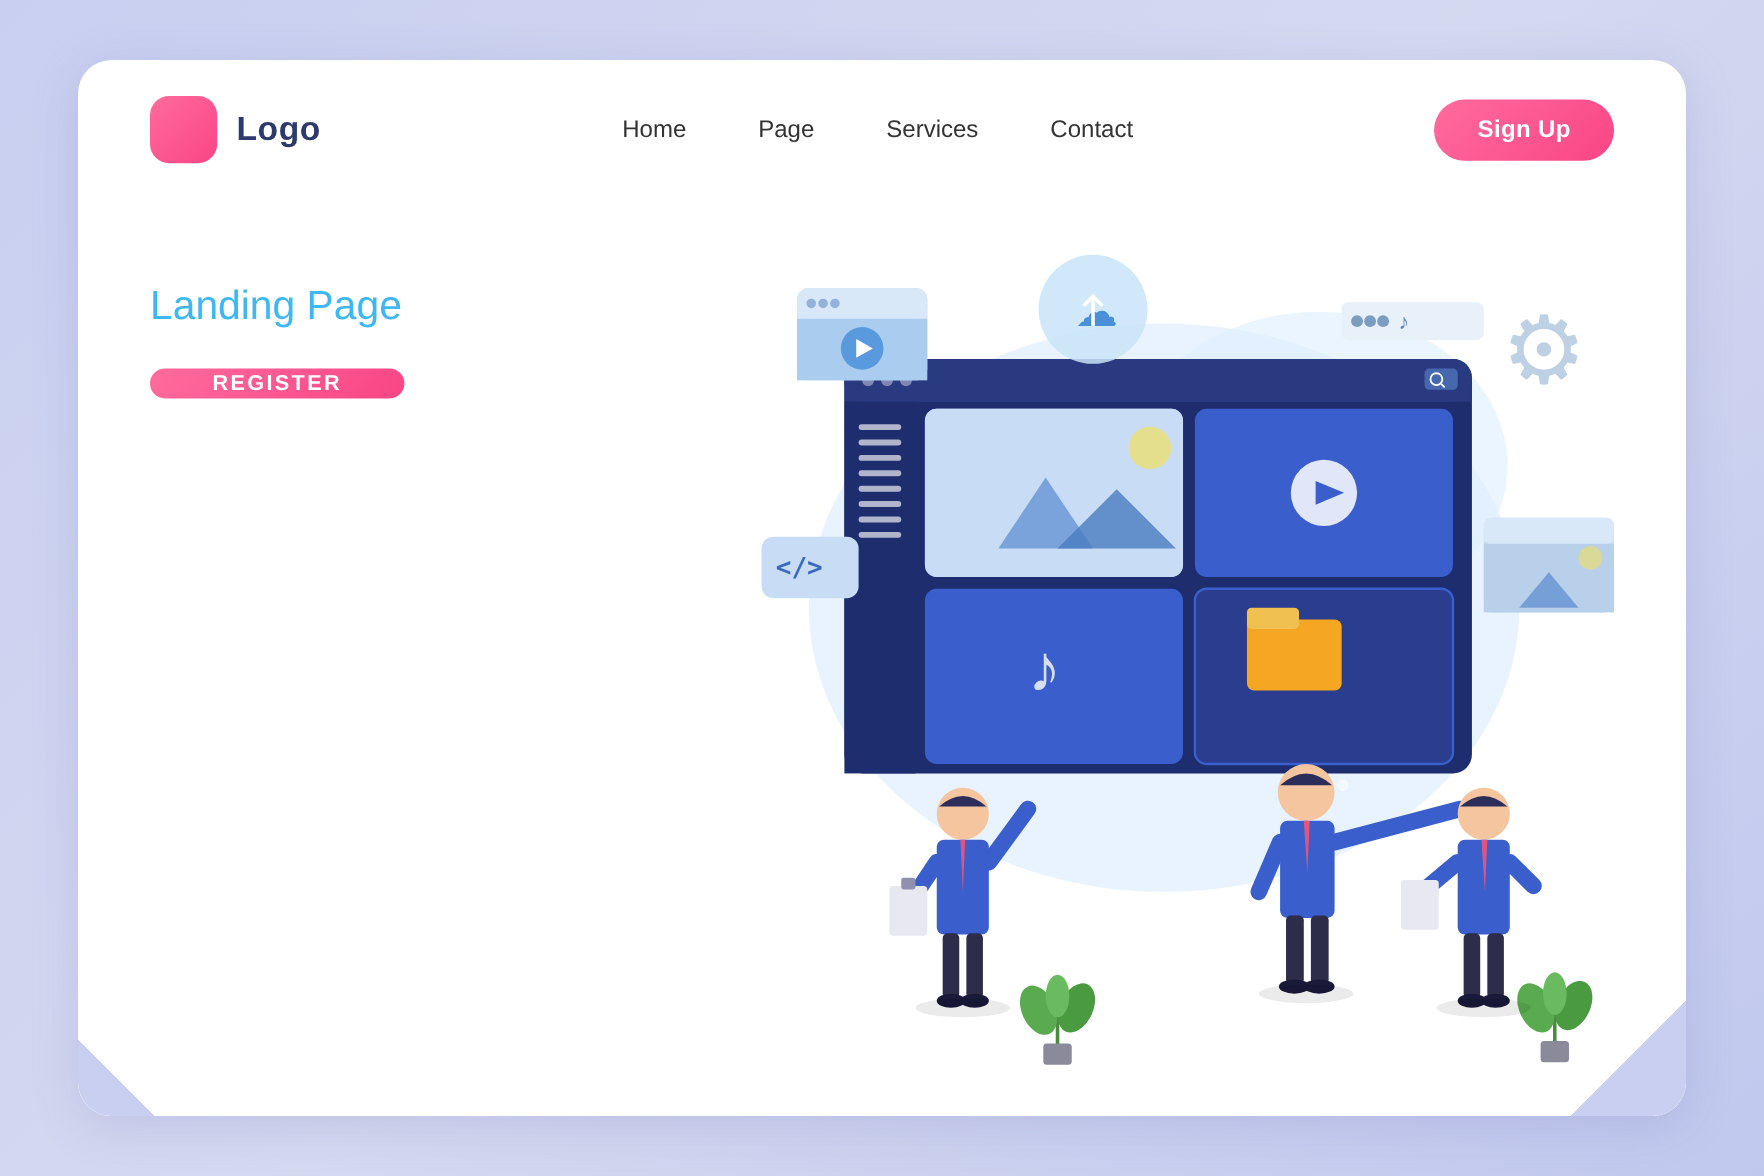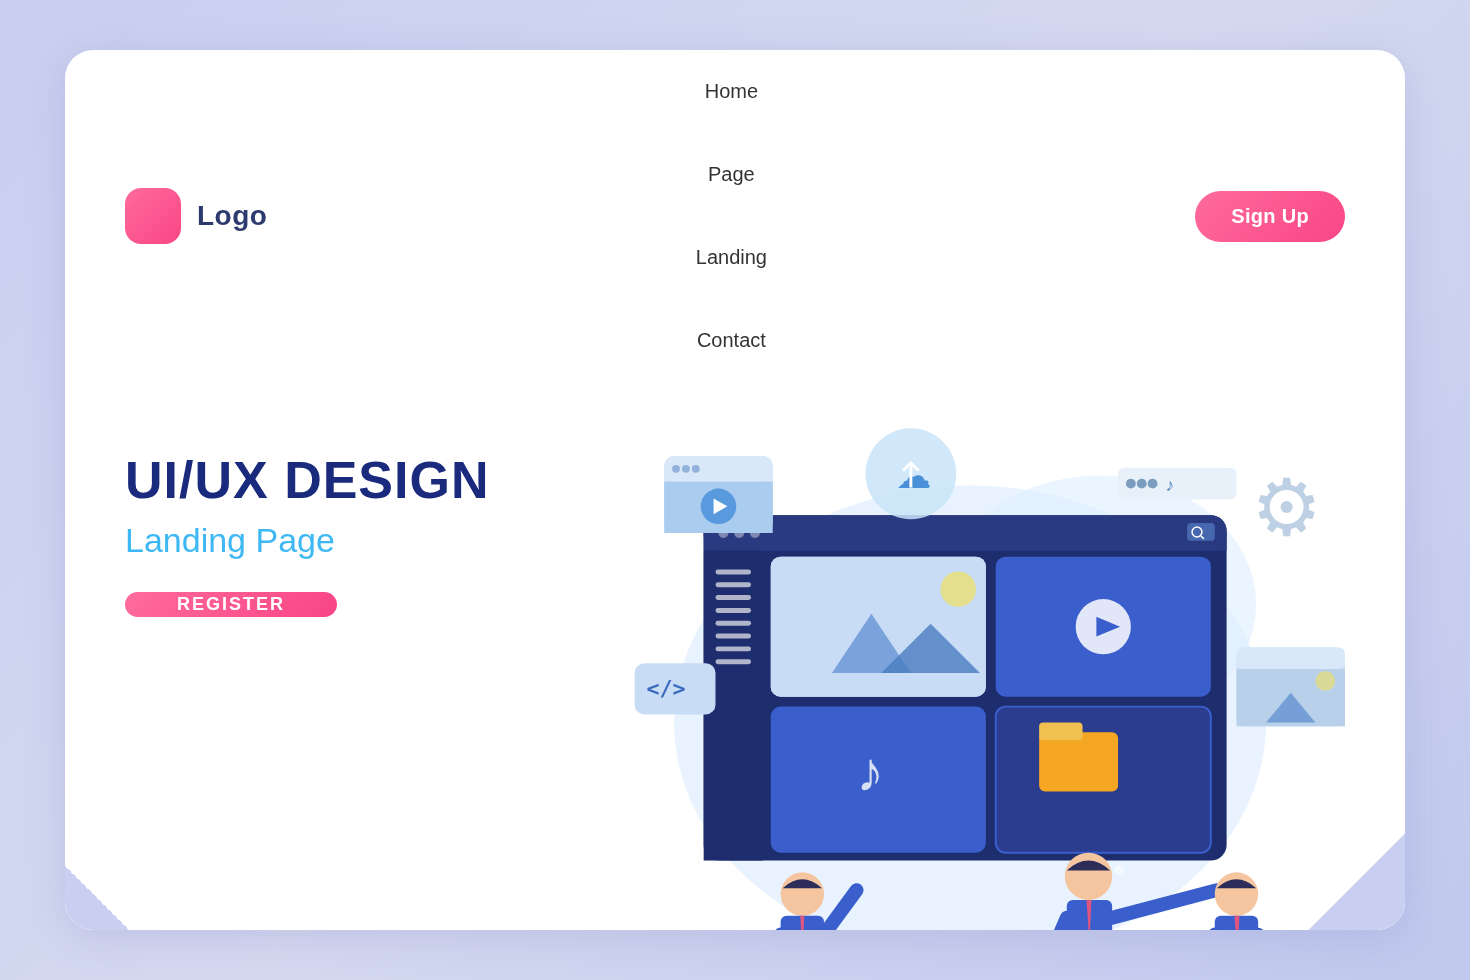--- a/index.html
+++ b/index.html
@@ -46,21 +46,20 @@
       font-size: 28px;
       font-weight: 600;
       color: #2d3a6e;
       letter-spacing: 0.5px;
     }
     .nav-links {
       display: flex;
       align-items: center;
       gap: 60px;
       margin: 0 auto;
-      flex-direction: column;
     }
     .nav-link {
       font-size: 20px;
       color: #333;
       text-decoration: none;
       font-weight: 400;
       cursor: pointer;
     }
     .signup-btn {
       background: linear-gradient(135deg, #ff6b9d 0%, #f94585 100%);
@@ -162,30 +161,29 @@
 <div class="card">
 
   <nav class="navbar">
     <div class="logo-area">
       <div class="logo-icon"></div>
       <span class="logo-text">Logo</span>
     </div>
     <div class="nav-links">
       <a class="nav-link">Home</a>
       <a class="nav-link">Page</a>
-      <a class="nav-link">Landing</a>
+      <a class="nav-link">Services</a>
       <a class="nav-link">Contact</a>
     </div>
     <button class="signup-btn">Sign Up</button>
   </nav>
 
   <div class="hero">
 
     <div class="hero-left">
-      <h1 class="hero-title">UI/UX DESIGN</h1>
       <p class="hero-subtitle">Landing Page</p>
       <button class="register-btn">REGISTER</button>
     </div>
 
     <div class="hero-right">
       <svg class="illustration" viewBox="0 0 750 700" xmlns="http://www.w3.org/2000/svg">
 
         <ellipse cx="370" cy="320" rx="300" ry="240" fill="#deeeff" opacity="0.7"></ellipse>
         <ellipse cx="500" cy="200" rx="160" ry="130" fill="#deeeff" opacity="0.6"></ellipse>
 

